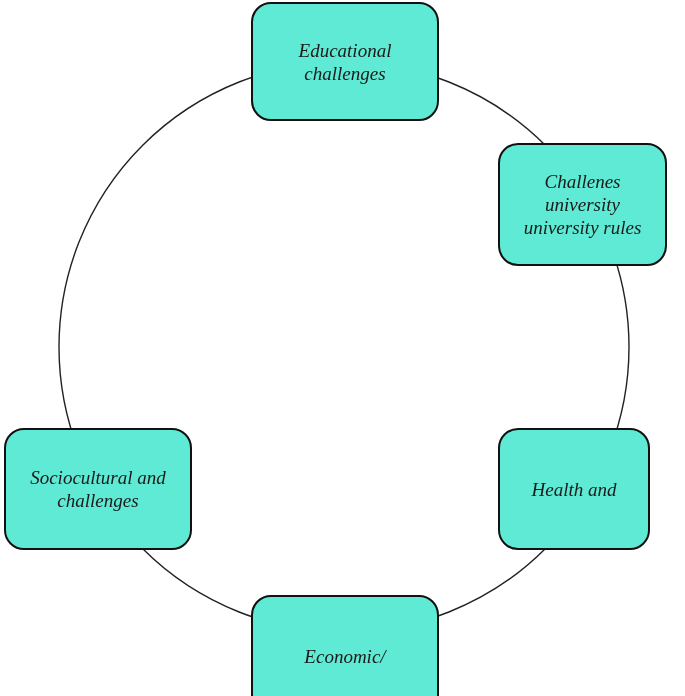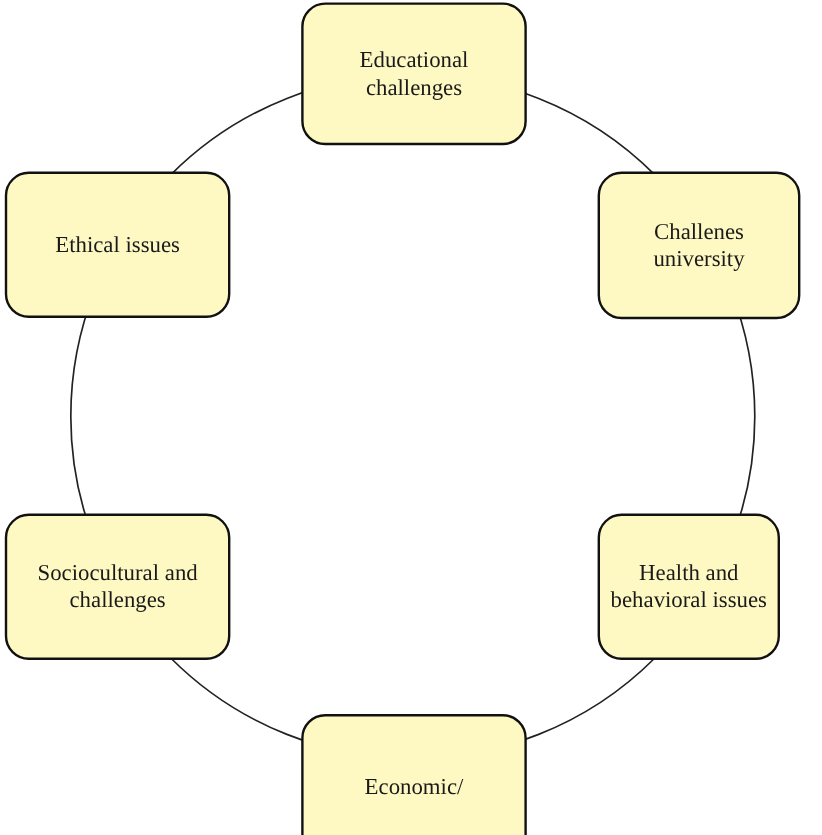--- a/index.html
+++ b/index.html
@@ -3,30 +3,31 @@
 <meta charset="utf-8">
 <style>
   html, body { margin: 0; padding: 0; background: #ffffff; }
   #canvas { position: relative; width: 685px; height: 696px; overflow: hidden; background: #ffffff; }
   svg.ring { position: absolute; left: 0; top: 0; }
   .node {
     position: absolute;
     box-sizing: border-box;
     border: 2.5px solid #111111;
     border-radius: 20px;
-    background: #fef9c3;
+    background: #5eead4;
     display: flex;
     align-items: center;
     justify-content: center;
     text-align: center;
     font-family: "Liberation Serif", "DejaVu Serif", serif;
     font-size: 19px;
     line-height: 23px;
     color: #1a1a1a;
     padding: 6px 8px;
+    font-style: italic;
   }
   .node span { display: block; }
 </style>
 </head>
 <body>
 
 <div id="canvas">
   <svg class="ring" width="685" height="696">
     <circle cx="344" cy="347" r="285" fill="none" stroke="#222222" stroke-width="1.4"></circle>
   </svg>
@@ -35,41 +36,36 @@
     <div>
       <span>Educational</span>
       <span>challenges</span>
     </div>
   </div>
 
   <div class="node" style="left:498px; top:143px; width:169px; height:123px;">
     <div>
       <span>Challenes</span>
       <span>university</span>
+      <span>university rules</span>
     </div>
   </div>
 
   <div class="node" style="left:498px; top:428px; width:152px; height:122px;">
     <div>
       <span>Health and</span>
-      <span>behavioral issues</span>
     </div>
   </div>
 
   <div class="node" style="left:251px; top:571px; width:188px; height:123px;margin-top:24px;">
     <div>
       <span>Economic/</span>
     </div>
   </div>
 
   <div class="node" style="left:4px; top:428px; width:188px; height:122px;">
     <div>
       <span>Sociocultural and</span>
       <span>challenges</span>
     </div>
   </div>
 
-  <div class="node" style="left:4px; top:143px; width:188px; height:122px;">
-    <div>
-      <span>Ethical issues</span>
-    </div>
-  </div>
 </div>
 
 </body></html>

